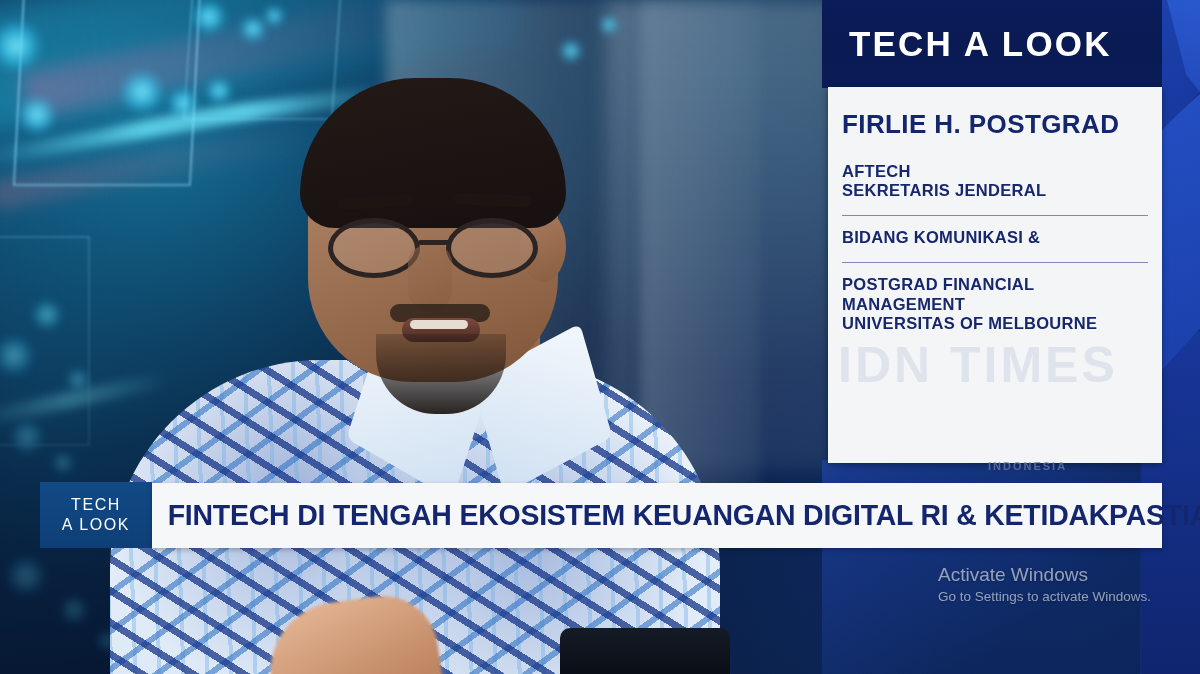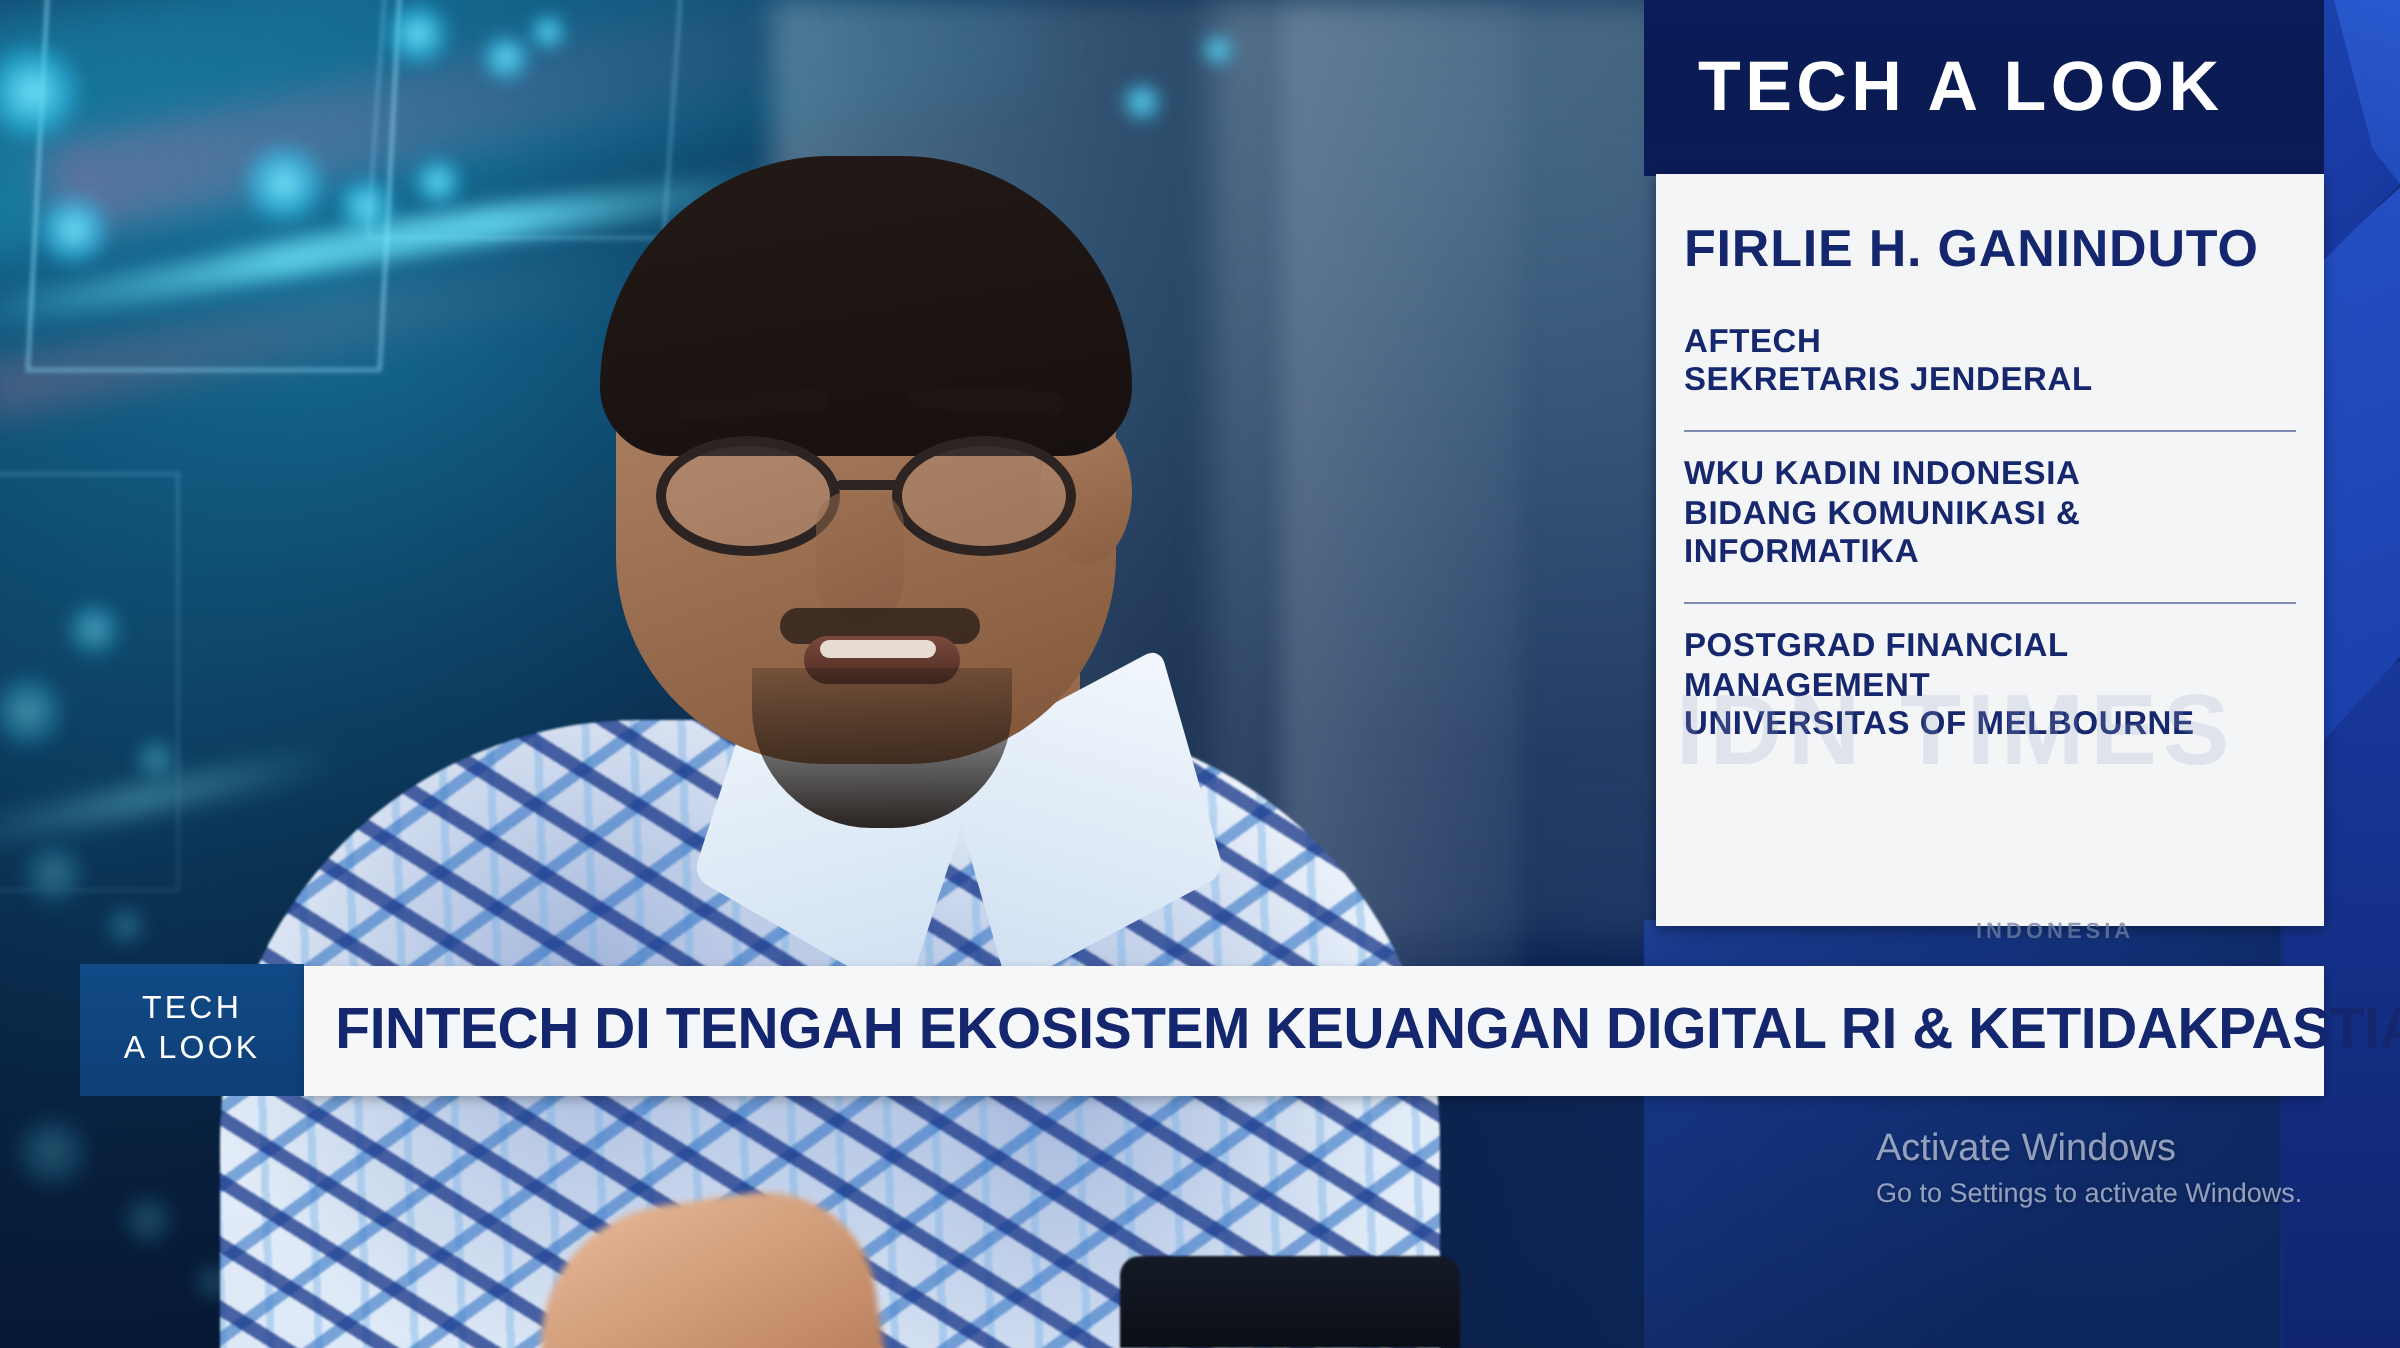--- a/index.html
+++ b/index.html
@@ -373,32 +373,30 @@
     <div class="geo-d"></div>
     <div class="geo-c"></div>
     <div class="geo-b"></div>
     <div class="geo-e"></div>
     <div class="geo-sheen"></div>
 
     <div class="panel-navy"></div>
     <div class="show-title">TECH A LOOK</div>
 
     <div class="info-card">
-      <div class="guest-name">FIRLIE H. GANINDUTO</div>
+      <div class="guest-name">FIRLIE H. POSTGRAD</div>
 
       <div class="cred-block">
         <div class="cred-line">AFTECH</div>
         <div class="cred-line">SEKRETARIS JENDERAL</div>
       </div>
       <div class="divider"></div>
 
       <div class="cred-block" style="margin-top:0;">
-        <div class="cred-line">WKU KADIN INDONESIA</div>
         <div class="cred-line">BIDANG KOMUNIKASI &amp;</div>
-        <div class="cred-line">INFORMATIKA</div>
       </div>
       <div class="divider"></div>
 
       <div class="cred-block" style="margin-top:0;">
         <div class="cred-line">POSTGRAD FINANCIAL</div>
         <div class="cred-line">MANAGEMENT</div>
         <div class="cred-line">UNIVERSITAS OF MELBOURNE</div>
       </div>
     </div>
 

